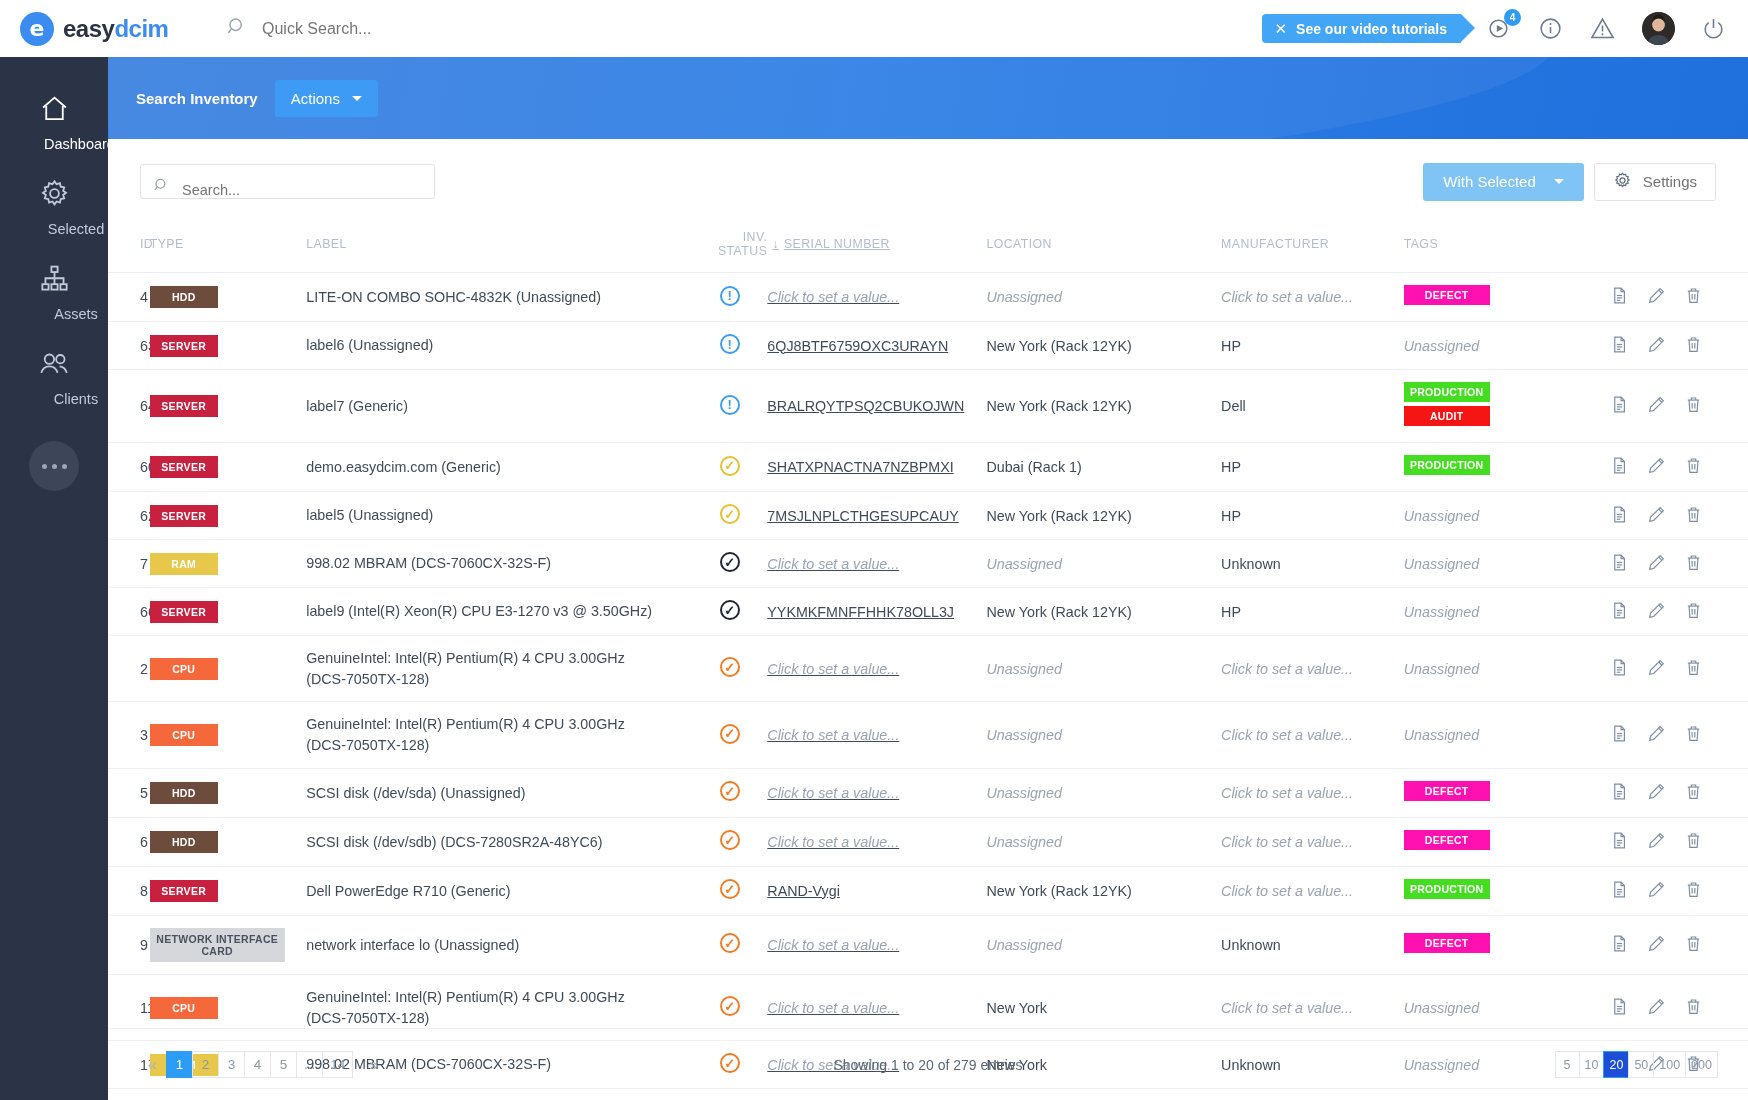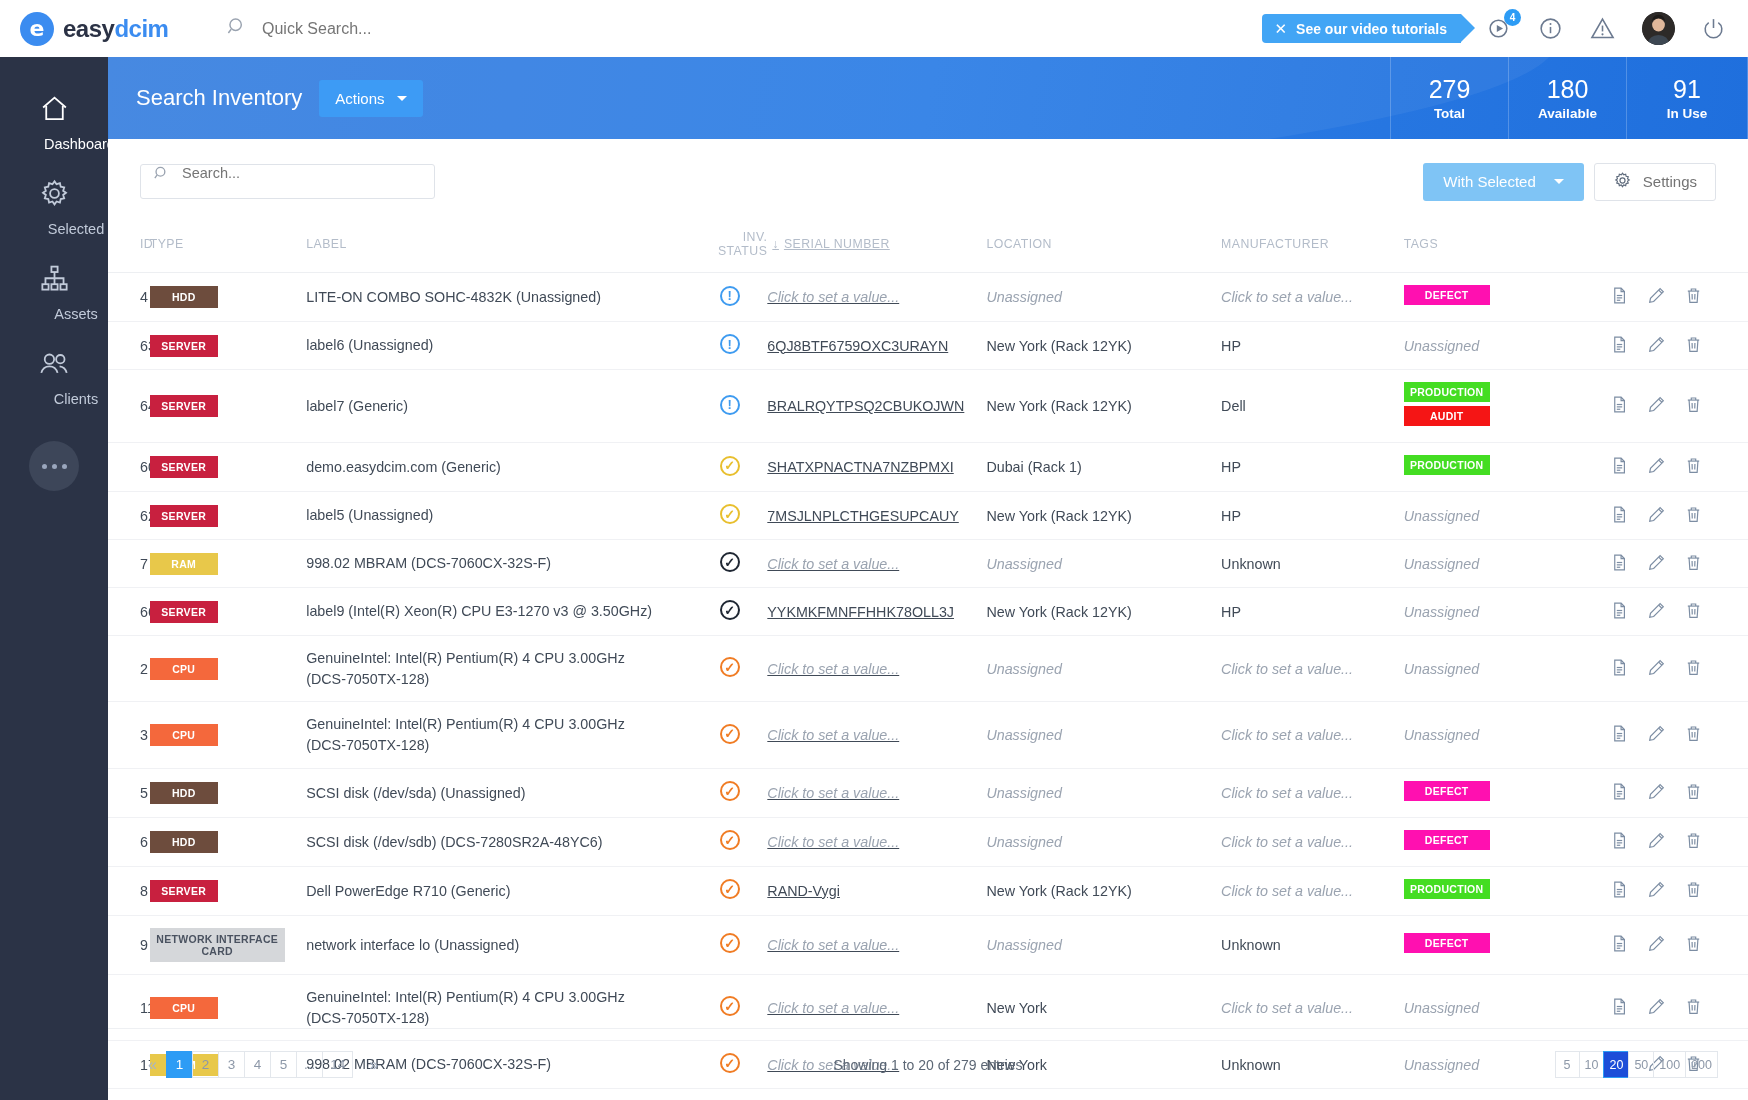--- a/index.html
+++ b/index.html
@@ -85,21 +85,21 @@
   .page-header {
     position: absolute; top: 57px; left: 108px; width: 1640px; height: 82px;
     background: linear-gradient(100deg, #3d83e0 0%, #2f7fe6 50%, #1f6fdd 100%);
     overflow: hidden; display: flex; align-items: center;
   }
   .page-header .swoosh {
     position: absolute; left: 0; top: -60px; width: 1450px; height: 190px;
     background: rgba(255,255,255,.055); border-radius: 0 0 70% 40%;
     transform: rotate(-2deg);
   }
-  .ph-title { position: relative; color: #fff; font-size: 22px; margin-left: 28px; }
+  .ph-title { position: relative; color: #fff; font-size: 15px; margin-left: 28px; font-weight: bold; }
   .actions-btn {
     position: relative; margin-left: 17px; background: #3d9bf5; color: #fff;
     border: none; border-radius: 3px; padding: 10px 16px; font-size: 15px;
     cursor: pointer; display: flex; align-items: center; gap: 12px;
     font-family: "Liberation Sans", sans-serif;
   }
   .caret { width: 0; height: 0; border-left: 5px solid transparent; border-right: 5px solid transparent; border-top: 5px solid currentColor; display: inline-block; }
 
   .stats { position: relative; margin-left: auto; display: flex; height: 82px; }
   .stat {
@@ -115,21 +115,21 @@
     position: absolute; top: 139px; left: 108px; width: 1640px; height: 961px;
     background: #f7f8fa;
   }
   .panel {
     position: absolute; top: 0; left: 0; width: 1640px; height: 961px;
     background: #fff;
   }
   .toolbar { height: 85px; display: flex; align-items: center; padding: 0 32px; }
   .searchbox {
     width: 295px; height: 35px; border: 1px solid #dfe3e9; border-radius: 3px;
-    display: flex; align-items: flex-start; padding: 0 12px; gap: 12px;
+    display: flex; align-items: flex-end; padding: 0 12px; gap: 12px;
   }
   .searchbox input {
     border: none; outline: none; font-size: 14.5px; color: #9aa3b0; width: 230px;
     font-family: "Liberation Sans", sans-serif;
   }
   .tb-right { margin-left: auto; display: flex; align-items: center; gap: 10px; }
   .btn-with-selected {
     background: #7fc4f5; color: #fff; border: none; border-radius: 3px;
     height: 38px; padding: 0 20px; font-size: 15px; cursor: pointer;
     display: flex; align-items: center; gap: 18px;
@@ -333,34 +333,20 @@
 </div>
 
 <div class="page-header">
   <div class="swoosh"></div>
   <div class="ph-title">Search Inventory</div>
   <button class="actions-btn">
     <span>Actions</span>
     <span class="caret"></span>
   </button>
 
-  <div class="stats">
-    <div class="stat">
-      <div class="num">279</div>
-      <div class="lbl">Total</div>
-    </div>
-    <div class="stat">
-      <div class="num">180</div>
-      <div class="lbl">Available</div>
-    </div>
-    <div class="stat">
-      <div class="num">91</div>
-      <div class="lbl">In Use</div>
-    </div>
-  </div>
 </div>
 
 <div class="content">
   <div class="panel">
 
     <div class="toolbar">
       <div class="searchbox">
         <span>
           <svg width="17" height="17" viewBox="0 0 24 24" fill="none" stroke="#9aa3b0" stroke-width="1.9">
               <circle cx="10.5" cy="9.5" r="6.2"></circle>

